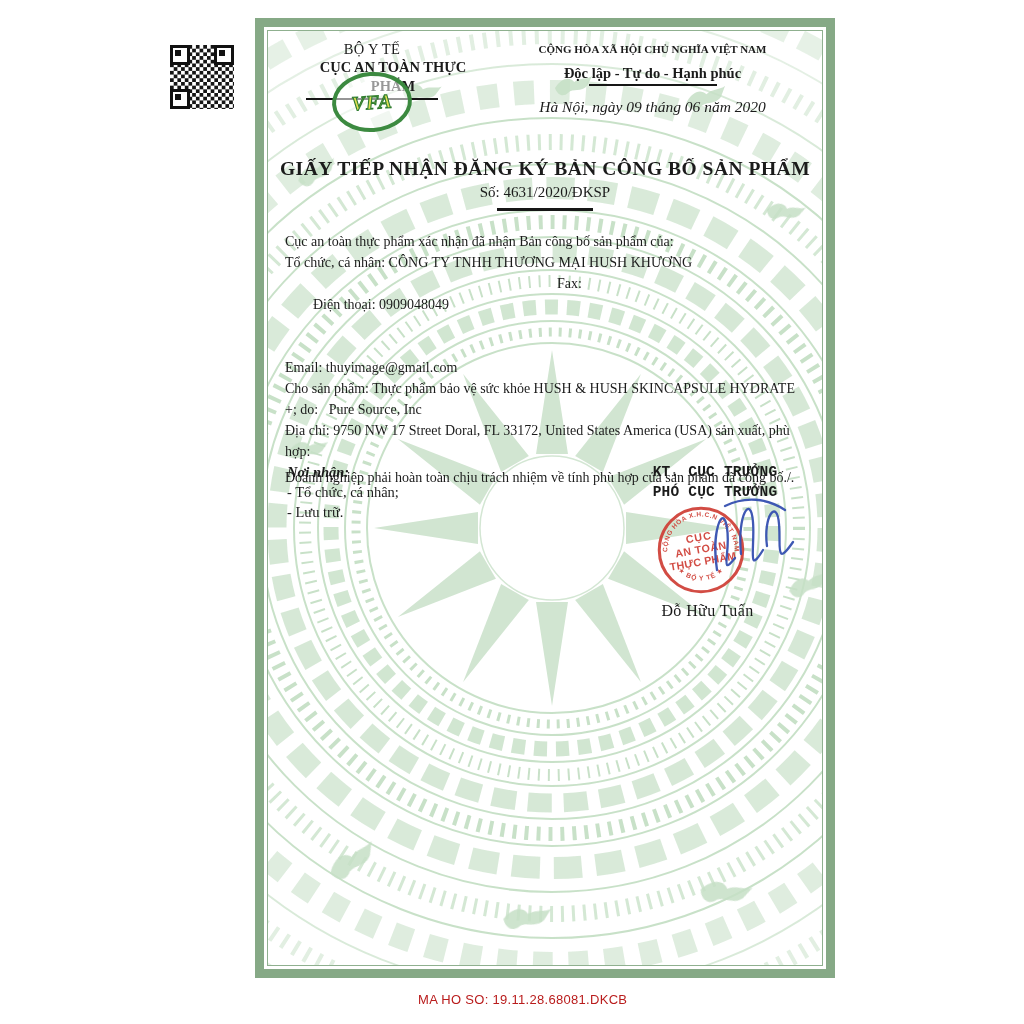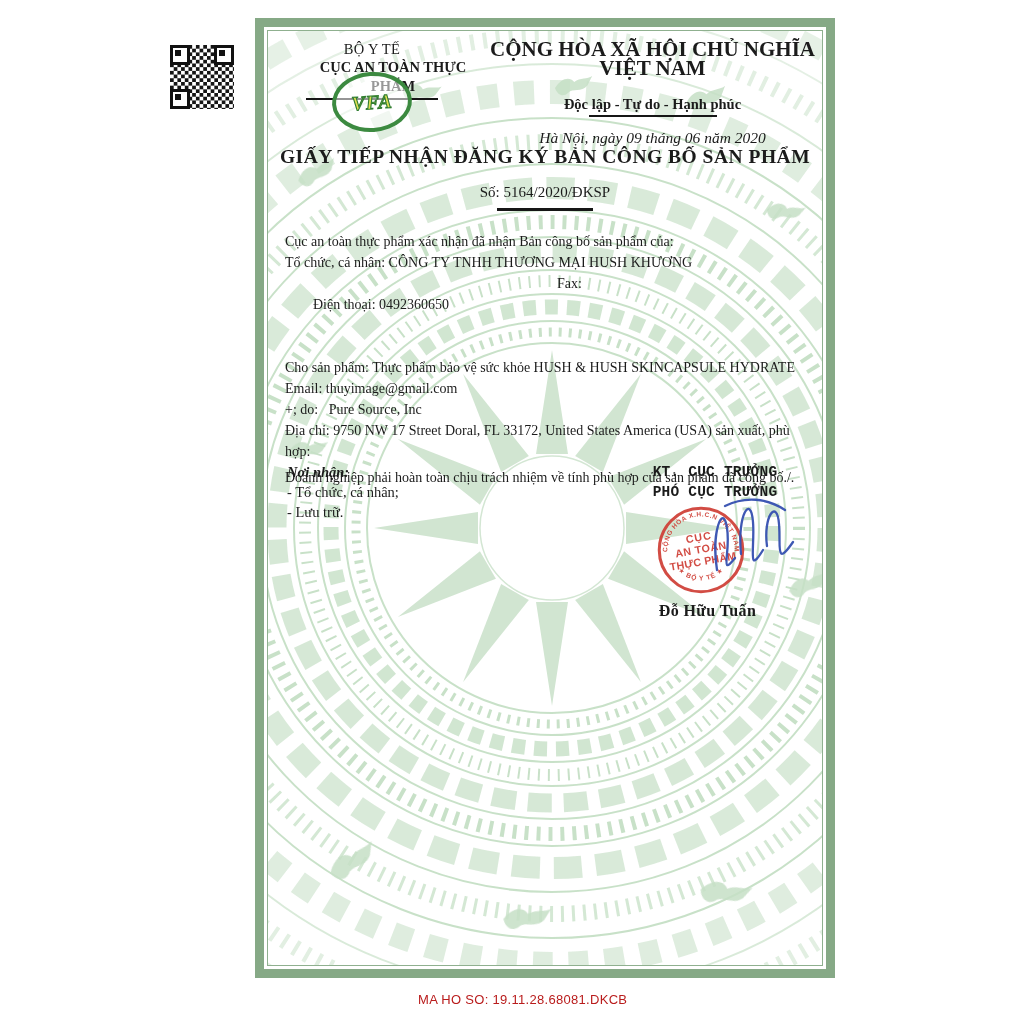--- a/index.html
+++ b/index.html
@@ -24,48 +24,48 @@
   .hdrL .min{font-size:14.5px;letter-spacing:.3px;}
   .hdrL .dep{font-size:14.5px;font-weight:bold;line-height:19px;padding-left:42px;}
   .rule{height:1.5px;background:#161616;width:132px;margin:2px auto 0;}
   .vfa{position:absolute;left:50%;top:32px;transform:translateX(-50%) rotate(-4deg);
        width:72px;height:52px;border:4px solid #3c8a40;border-radius:50%;
        display:flex;align-items:center;justify-content:center;background:rgba(255,255,255,.55);}
   .vfa span{font-style:italic;font-weight:bold;font-size:20px;color:#dede52;
             -webkit-text-stroke:1.1px #2f7d32;letter-spacing:1px;}
 
   .hdrR{position:absolute;left:230px;top:22px;width:335px;text-align:center;}
-  .hdrR .cty{font-size:21px;font-weight:bold;line-height:19px;}
-  .hdrR .mot{font-size:14.5px;font-weight:bold;line-height:18px;margin-top:17px;}
+  .hdrR .cty{font-size:11px;font-weight:bold;line-height:19px;}
+  .hdrR .mot{font-size:14.5px;font-weight:bold;line-height:18px;margin-top:5px;}
   .hdrR .rule{width:128px;}
   .hdrR .date{font-style:italic;font-size:15.5px;margin-top:12px;}
 
   
-  .title{position:absolute;left:0;top:128px;width:100%;text-align:center;
+  .title{position:absolute;left:0;top:140px;width:100%;text-align:center;
          font-weight:bold;font-size:19.5px;letter-spacing:.5px;}
   .docnum{position:absolute;left:0;top:166px;width:100%;text-align:center;font-size:15px;}
   .numrule{position:absolute;top:190px;left:50%;transform:translateX(-50%);
            width:96px;height:2.5px;background:#161616;}
 
   
   .bodytxt{position:absolute;left:30px;top:213px;width:548px;font-size:14px;line-height:21px;}
   .bl{white-space:pre;}
   .phonerow{position:relative;}
   .fax{position:absolute;left:272px;top:0;}
   .gap{margin-top:5px;}
 
   
   .recip{position:absolute;left:32px;top:444px;font-size:14.5px;line-height:20px;}
   .recip .lbl{font-weight:bold;font-style:italic;}
   .kt{position:absolute;left:355px;top:444px;width:210px;text-align:center;
       font-weight:bold;font-size:14.5px;line-height:20px;letter-spacing:.2px;font-family:Liberation Mono, monospace;}
   .stamp{position:absolute;left:390px;top:476px;opacity:.93;}
   .sig{position:absolute;left:450px;top:468px;}
   .signer{position:absolute;left:365px;top:584px;width:175px;text-align:center;
-          font-weight:bold;font-size:16px;letter-spacing:.4px;}
+          font-weight:normal;font-size:16px;letter-spacing:.4px;}
 
   
   .macode{position:absolute;left:418px;top:992px;
           font-family:"Liberation Sans","DejaVu Sans",sans-serif;
           font-size:13px;color:#b91c1c;letter-spacing:.3px;white-space:pre;}
 </style>
 </head>
 <body>
 
 <div class="page">
@@ -153,32 +153,32 @@
     </div>
 
     <div class="hdrR">
       <div class="cty">CỘNG HÒA XÃ HỘI CHỦ NGHĨA VIỆT NAM</div>
       <div class="mot">Độc lập - Tự do - Hạnh phúc</div>
       <div class="rule"></div>
       <div class="date">Hà Nội, ngày 09 tháng 06 năm 2020</div>
     </div>
 
     <div class="title">GIẤY TIẾP NHẬN ĐĂNG KÝ BẢN CÔNG BỐ SẢN PHẨM</div>
-    <div class="docnum">Số: 5164/2020/ĐKSP</div>
+    <div class="docnum">Số: 4631/2020/ĐKSP</div>
     <div class="numrule"></div>
 
     <div class="bodytxt">
       <div class="bl">Cục an toàn thực phẩm xác nhận đã nhận Bản công bố sản phẩm của:</div>
       <div class="bl">Tổ chức, cá nhân: CÔNG TY TNHH THƯƠNG MẠI HUSH KHƯƠNG</div>
       <div class="bl phonerow">
-        <span>Điện thoại: 0492360650</span>
+        <span>Điện thoại: 0909048049</span>
         <span class="fax">Fax:</span>
       </div>
+      <div class="bl">Email: thuyimage@gmail.com</div>
       <div class="bl">Cho sản phẩm: Thực phẩm bảo vệ sức khỏe HUSH &amp; HUSH SKINCAPSULE HYDRATE</div>
-      <div class="bl">Email: thuyimage@gmail.com</div>
       <div class="bl">+; do:   Pure Source, Inc</div>
       <div class="bl">Địa chỉ: 9750 NW 17 Street Doral, FL 33172, United States America (USA) sản xuất, phù</div>
       <div class="bl">hợp:</div>
       <div class="bl gap">Doanh nghiệp phải hoàn toàn chịu trách nhiệm về tính phù hợp của sản phẩm đã công bố./.</div>
     </div>
 
     <div class="recip">
       <div class="lbl">Nơi nhận:</div>
       <div>- Tổ chức, cá nhân;</div>
       <div>- Lưu trữ.</div>

